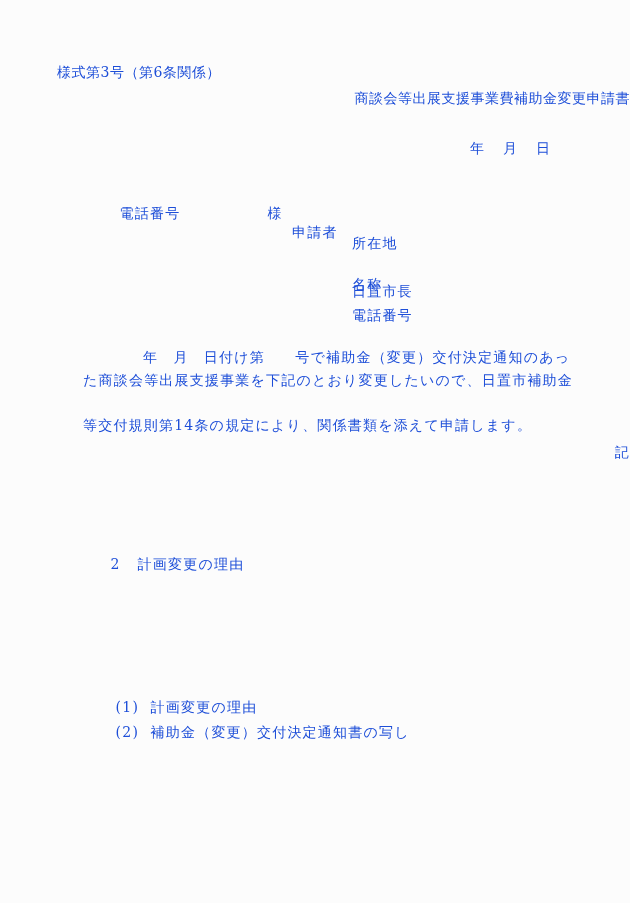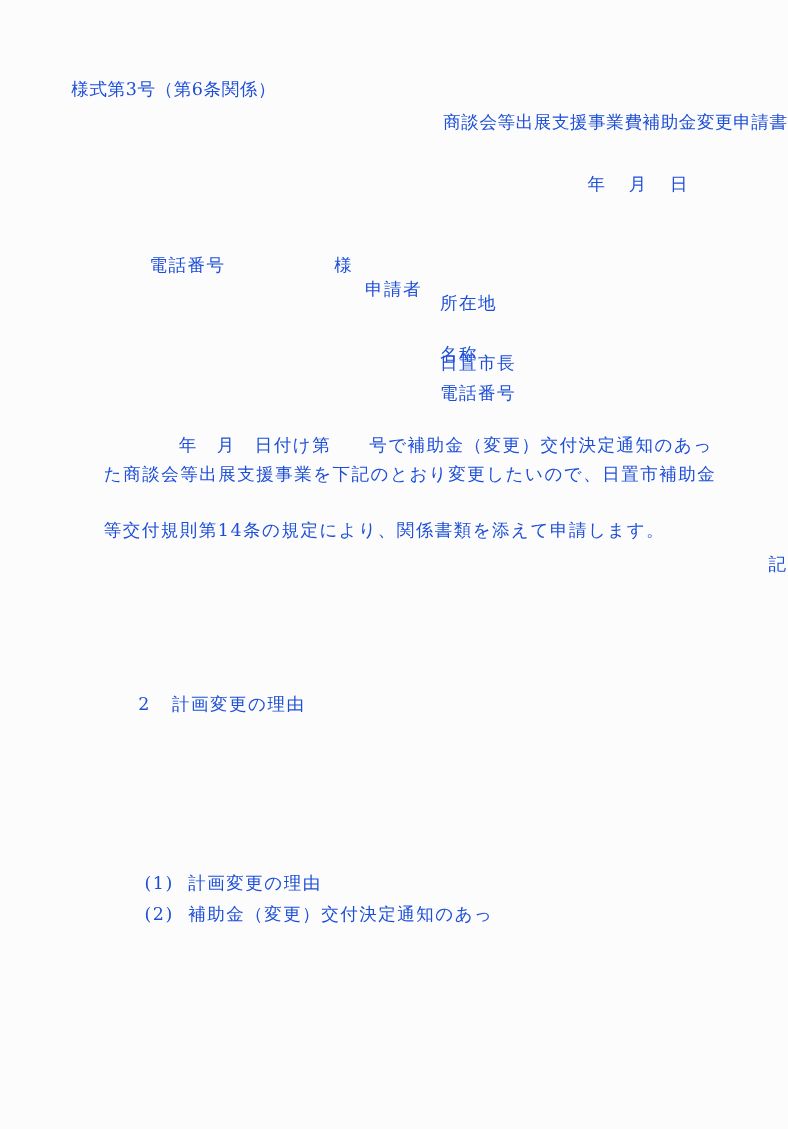--- a/index.html
+++ b/index.html
@@ -68,16 +68,16 @@
   <div class="line" style="top:538px; left:88px">
     <span class="ib w27">2</span><span>計画変更の理由</span>
   </div>
 
 
   <div class="line" style="top:681px; left:93px">
     <span class="ib w35">(1)</span><span>計画変更の理由</span>
   </div>
 
   <div class="line" style="top:706px; left:93px">
-    <span class="ib w35">(2)</span><span>補助金（変更）交付決定通知のあっ</span>
+    <span class="ib w35">(2)</span><span>補助金（変更）交付決定通知書の写し</span>
   </div>
 
 </div>
 
 </body></html>

